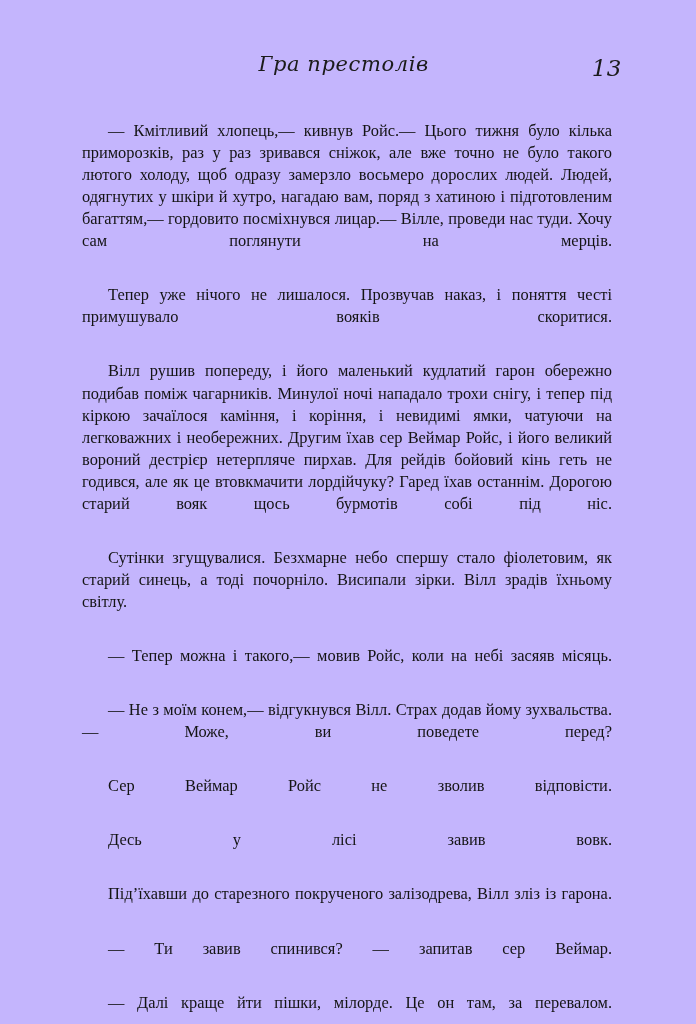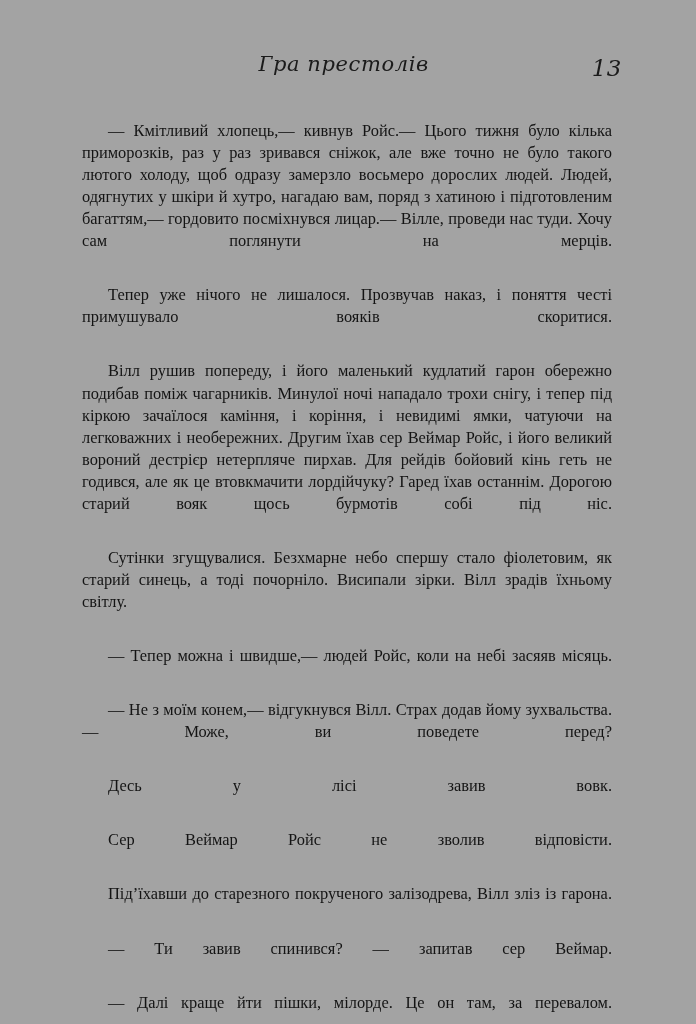--- a/index.html
+++ b/index.html
@@ -4,21 +4,21 @@
 <style>
   html, body {
     margin: 0;
     padding: 0;
     background: #ffffff;
   }
   .page {
     position: relative;
     width: 696px;
     height: 1024px;
-    background: #a3a3a3;
+    background: #c4b5fd;
     overflow: hidden;
     box-sizing: border-box;
   }
   .running-head {
     position: absolute;
     left: 72px;
     top: 52px;
     width: 550px;
     height: 34px;
   }
@@ -78,24 +78,24 @@
   <div class="running-head">
     <div class="book-title">Гра престолів</div>
     <div class="folio">13</div>
   </div>
 
   <div class="textblock">
       <p class="para">— Кмітливий хлопець,— кивнув Ройс.— Цього тижня було кілька приморозків, раз у раз зривався сніжок, але вже точно не було такого лютого холоду, щоб одразу замерзло восьмеро дорослих людей. Людей, одягнутих у шкіри й хутро, нагадаю вам, поряд з хатиною і підготовленим багаттям,— гордовито посміхнувся лицар.— Вілле, проведи нас туди. Хочу сам поглянути на мерців.</p>
       <p class="para">Тепер уже нічого не лишалося. Прозвучав наказ, і поняття честі примушувало вояків скоритися.</p>
       <p class="para">Вілл рушив попереду, і його маленький кудлатий гарон обережно подибав поміж чагарників. Минулої ночі нападало трохи снігу, і тепер під кіркою зачаїлося каміння, і коріння, і невидимі ямки, чатуючи на легковажних і необережних. Другим їхав сер Веймар Ройс, і його великий вороний дестрієр нетерпляче пирхав. Для рейдів бойовий кінь геть не годився, але як це втовкмачити лордійчуку? Гаред їхав останнім. Дорогою старий вояк щось бурмотів собі під ніс.</p>
       <p class="para">Сутінки згущувалися. Безхмарне небо спершу стало фіолетовим, як старий синець, а тоді почорніло. Висипали зірки. Вілл зрадів їхньому світлу.</p>
-      <p class="para">— Тепер можна і швидше,— людей Ройс, коли на небі засяяв місяць.</p>
+      <p class="para">— Тепер можна і такого,— мовив Ройс, коли на небі засяяв місяць.</p>
       <p class="para">— Не з моїм конем,— відгукнувся Вілл. Страх додав йому зухвальства.— Може, ви поведете перед?</p>
+      <p class="para">Сер Веймар Ройс не зволив відповісти.</p>
       <p class="para">Десь у лісі завив вовк.</p>
-      <p class="para">Сер Веймар Ройс не зволив відповісти.</p>
       <p class="para">Під’їхавши до старезного покрученого залізодрева, Вілл зліз із гарона.</p>
       <p class="para">— Ти завив спинився? — запитав сер Веймар.</p>
       <p class="para">— Далі краще йти пішки, мілорде. Це он там, за перевалом.</p>
       <p class="para">— Щось тут не так,— пробурмотів Гаред.</p>
       <p class="para">— Та невже,— зневажливо посміхнувся до нього юний лицар.</p>
     </div>
 
 </div>
 
 </body></html>

